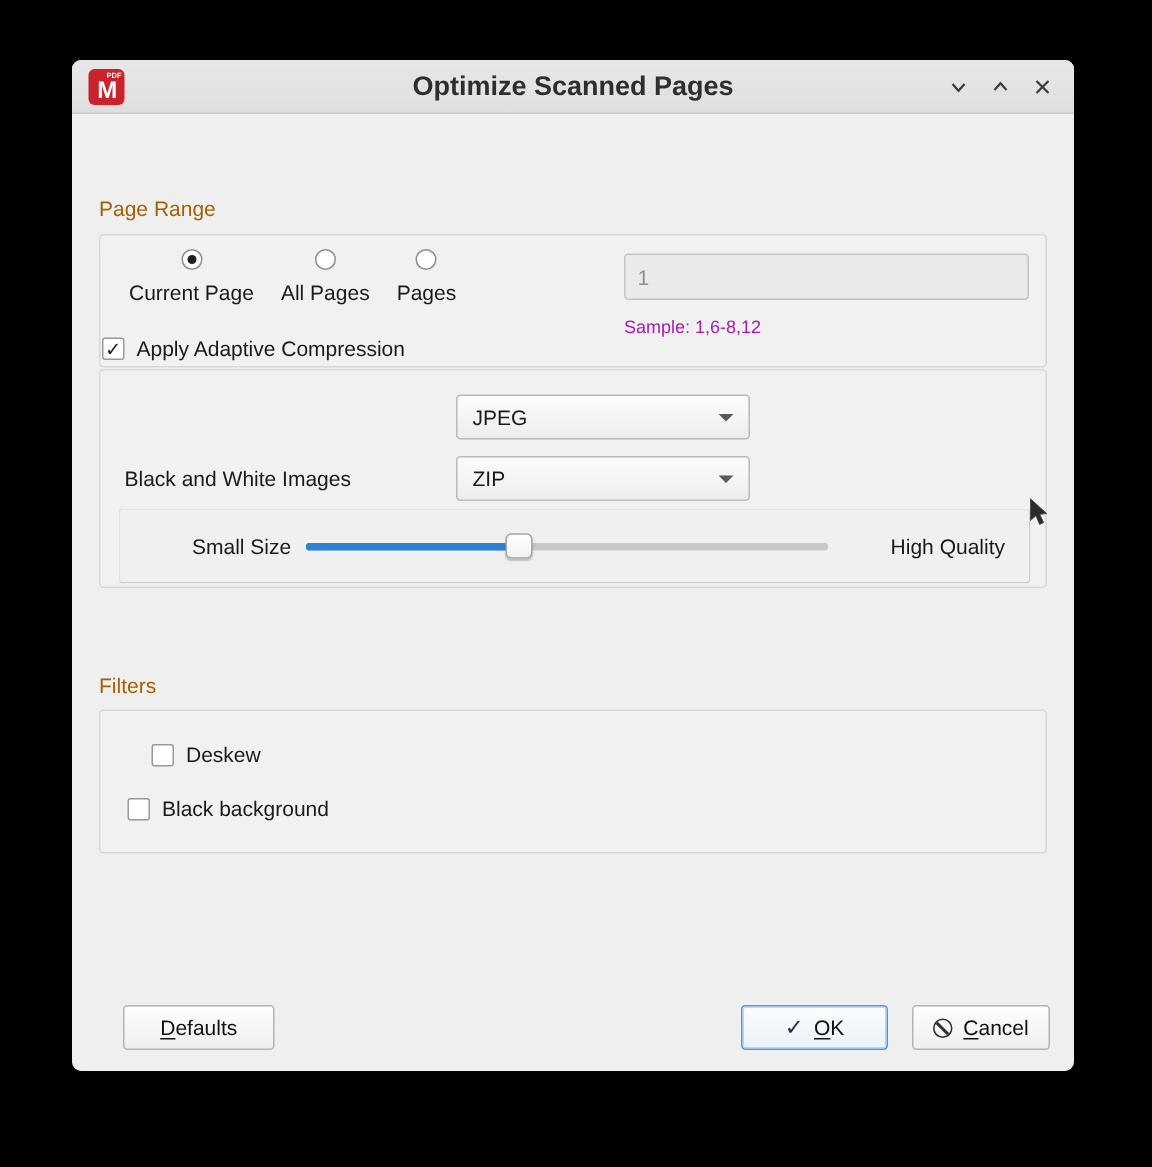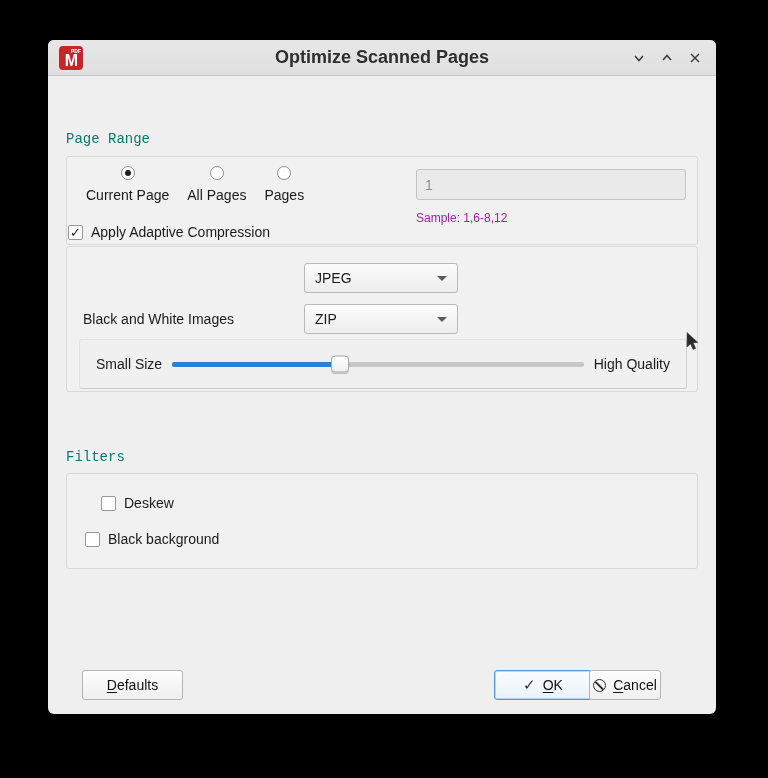--- a/index.html
+++ b/index.html
@@ -38,21 +38,21 @@
   .win-controls {
     position:absolute; right:10px; top:0; height:36px;
     display:flex; align-items:center; gap:6px;
   }
   .win-btn {
     width:22px; height:22px; display:flex; align-items:center; justify-content:center;
     background:transparent; border:none; cursor:default;
   }
   .win-btn svg { display:block; }
   
-  .section-title { position:absolute; left:18px; font-size:14px; color:#0f766e;font-family:Liberation Mono, monospace; }
+  .section-title { position:absolute; left:18px; font-size:14px; color:#a16207; }
   .groupbox {
     position:absolute; left:18px; width:632px;
     border:1px solid #d8d8d8; border-radius:3px; background:#f1f1f1;
   }
   
   #pr-title { top:91px; }
   #group-pagerange { top:116px; height:89px; }
   .radio-row {
     position:absolute; left:19px; top:12px; height:31px;
     display:flex; align-items:center; gap:18px;
@@ -80,39 +80,39 @@
     width:15px; height:15px; background:#fff; border:1px solid #989898;
     border-radius:2px; flex:none; position:relative;
     display:flex; align-items:center; justify-content:center;
     font-size:13px; line-height:1; color:#1c1c1c;
   }
   .checkbox .mark { visibility:hidden; }
   .checkbox.checked .mark { visibility:visible; }
   #group-compression { top:206px; height:146px; }
   .combo-label { position:absolute; left:16px; height:30px; line-height:30px; font-size:14px; }
   .combo {
-    position:absolute; left:237px; width:154px; height:30px;
+    position:absolute; left:237px; width:196px; height:30px;
     background:linear-gradient(#fcfcfc,#ededed);
     border:1px solid #b9b9b9; border-radius:3px;
     display:flex; align-items:center; justify-content:space-between;
     padding:0 10px; font-size:14px; cursor:default;
   }
   .combo .arrow {
     width:0; height:0; border-left:5px solid transparent;
     border-right:5px solid transparent; border-top:5px solid #5a5a5a;
   }
   #cl1, #combo1 { top:16px; }
   #cl2, #combo2 { top:57px; }
   .slider-frame {
     position:absolute; left:12px; top:92px; width:608px; height:50px;
     border:1px solid #e2e2e2; border-bottom-color:#c9c9c9; border-right-color:#cfcfcf;
     border-radius:3px; background:#f0f0f0;
     display:flex; align-items:center; padding:0 16px;
   }
-  .slider-frame .end-label { font-size:14px; white-space:nowrap; }
+  .slider-frame .end-label { font-size:14px; white-space:nowrap;margin-left:32px; }
   .slider-track {
     flex:1; height:5px; background:#c7c7c7; border-radius:2px;
     margin:0 10px; position:relative;
   }
   .slider-fill { position:absolute; left:0; top:0; height:100%; border-radius:2px; background:#2b81d8; }
   .slider-handle {
     position:absolute; top:50%; transform:translate(-50%,-50%);
     width:18px; height:17px; background:linear-gradient(#ffffff,#f1f1f1);
     border:1px solid #a6a6a6; border-radius:4px;
     box-shadow:0 1px 1px rgba(0,0,0,.2);
@@ -131,21 +131,21 @@
     font-size:14px; color:#111; font-family:"Liberation Sans", sans-serif;
     cursor:default;
   }
   #btn-defaults { left:34px; width:101px; }
   #btn-ok {
     left:446px; width:98px;
     border:1px solid #5598d7;
     background:linear-gradient(#fbfdfe,#e9f2fa);
     box-shadow:inset 0 0 0 1px rgba(85,152,215,.35);
   }
-  #btn-cancel { left:541px; width:72px; }
+  #btn-cancel { left:560px; width:92px; }
   .mnemonic { text-decoration:underline; text-underline-offset:2px; }
   .check-glyph { font-size:15px; color:#2f2f2f; }
   .slash-circle {
     width:13px; height:13px; border:1.5px solid #2f2f2f; border-radius:50%;
     position:relative; flex:none; overflow:hidden;
   }
   .slash-circle::after {
     content:""; position:absolute; left:5px; top:-2px; width:1.5px; height:17px;
     background:#2f2f2f; transform:rotate(-45deg);
   }

